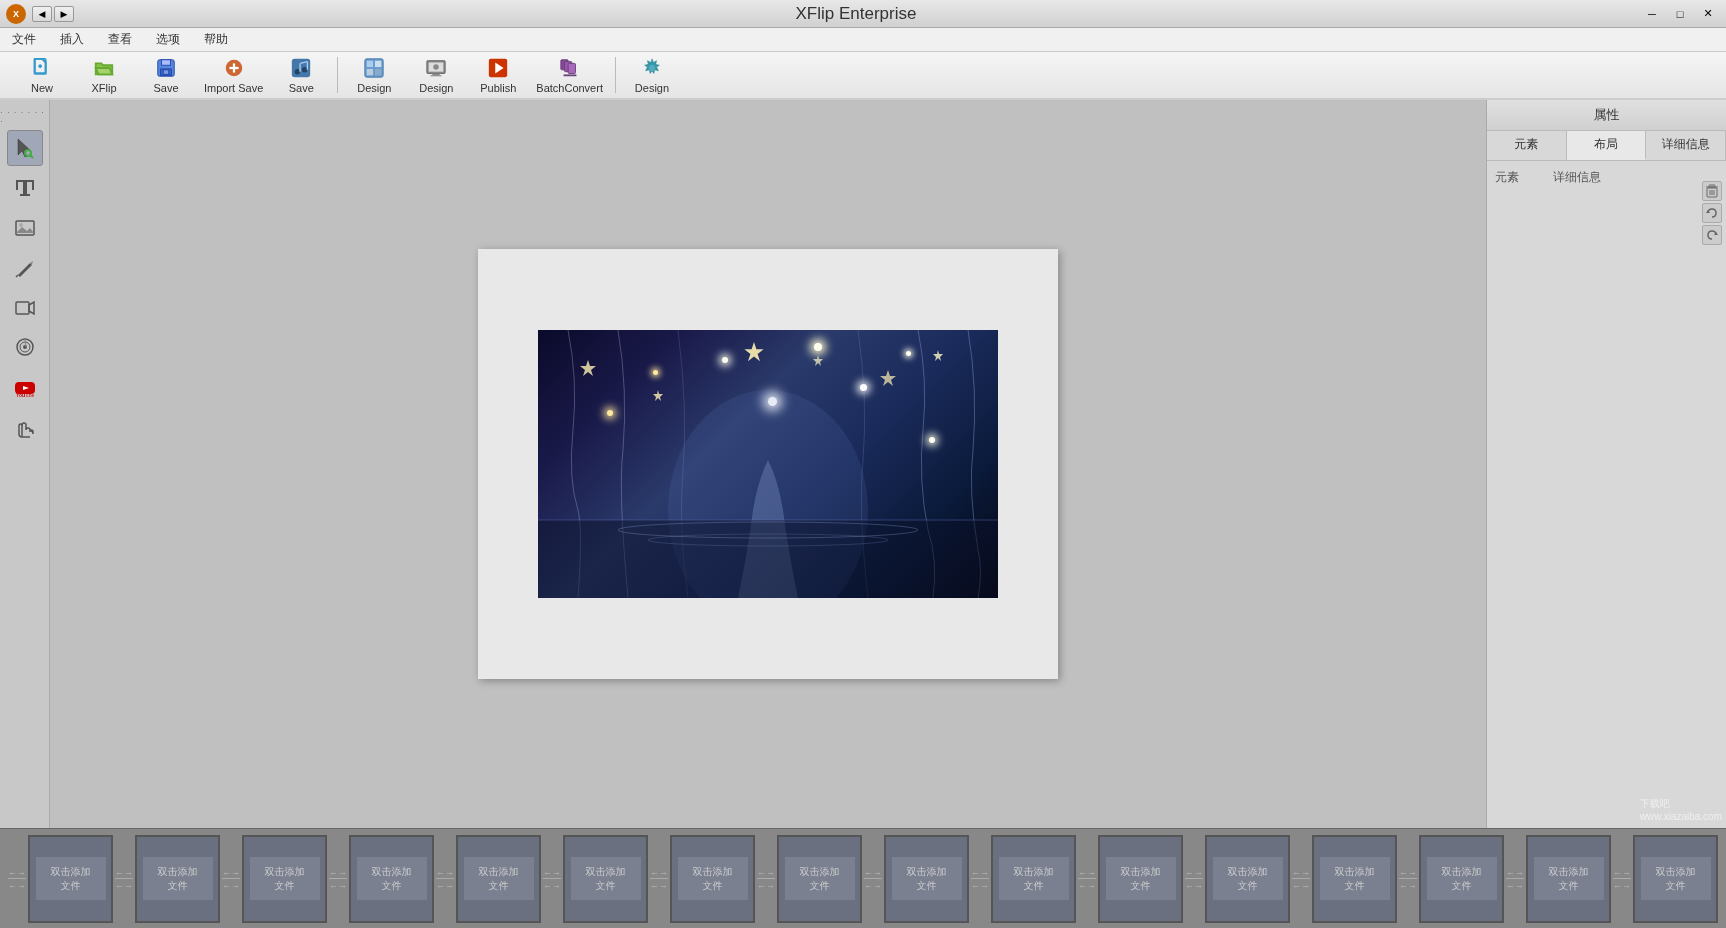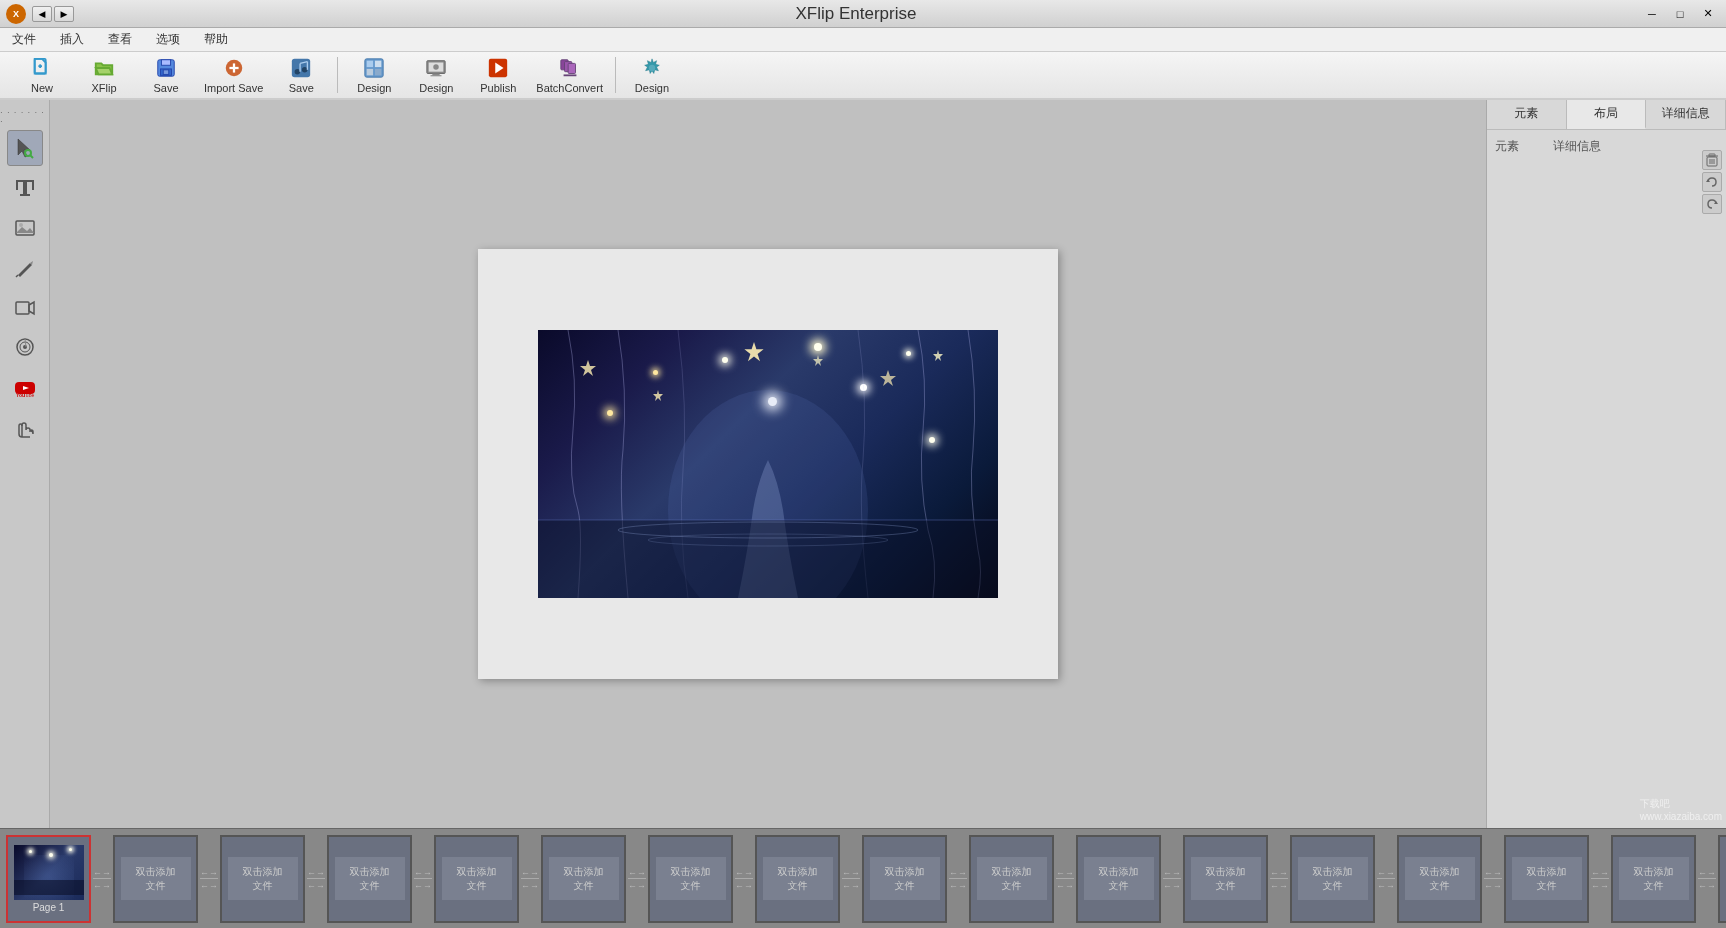--- a/index.html
+++ b/index.html
@@ -404,20 +404,21 @@
 
             <ellipse cx="230" cy="200" rx="150" ry="8" fill="none" stroke="rgba(150,170,220,0.3)" stroke-width="1"></ellipse>
             <ellipse cx="230" cy="210" rx="120" ry="6" fill="none" stroke="rgba(150,170,220,0.2)" stroke-width="1"></ellipse>
           </svg>
         </div>
       </div>
     </div>
   </div>
 
   <div id="right-panel">
+    <div id="right-panel-title">属性</div>
     <div id="right-panel-tabs">
       <div class="right-tab">元素</div>
       <div class="right-tab active">布局</div>
       <div class="right-tab">详细信息</div>
     </div>
     <div id="right-panel-content">
       <div class="property-row">
         <span>元素</span>
         <span style="margin-left:30px;">详细信息</span>
       </div>
@@ -445,31 +446,20 @@
           </svg>
         </div>
       </div>
     </div>
   </div>
 </div>
 
 <div id="filmstrip">
 
   <div class="film-page">
-    <div class="film-thumb active-page">
-
-      <div style="width:70px;height:55px;background:linear-gradient(135deg,#0a0a2a,#2a3a6a,#1a2a5a);position:relative;overflow:hidden;">
-        <div style="position:absolute;bottom:0;left:50%;transform:translateX(-50%);width:50px;height:45px;background:radial-gradient(ellipse,rgba(100,130,200,0.3),transparent);"></div>
-        <div style="position:absolute;top:5px;left:15px;width:3px;height:3px;background:#ffe;border-radius:50%;box-shadow:0 0 4px 2px #ffe;"></div>
-        <div style="position:absolute;top:8px;left:35px;width:4px;height:4px;background:#ffe;border-radius:50%;box-shadow:0 0 5px 2px #ffe;"></div>
-        <div style="position:absolute;top:3px;left:55px;width:3px;height:3px;background:#ffe;border-radius:50%;box-shadow:0 0 4px 2px #ffe;"></div>
-        <div style="position:absolute;bottom:5px;left:0;right:0;height:15px;background:rgba(10,15,40,0.6);"></div>
-      </div>
-      <div class="film-page-label">Page 1</div>
-    </div>
     <div class="film-connector">
       <div class="film-connector-arrows">
         <div class="connector-row">←→</div>
         <div style="width:100%;height:1px;background:#aaa;"></div>
         <div class="connector-row">←→</div>
       </div>
     </div>
   </div>
 
   <div class="film-page">

